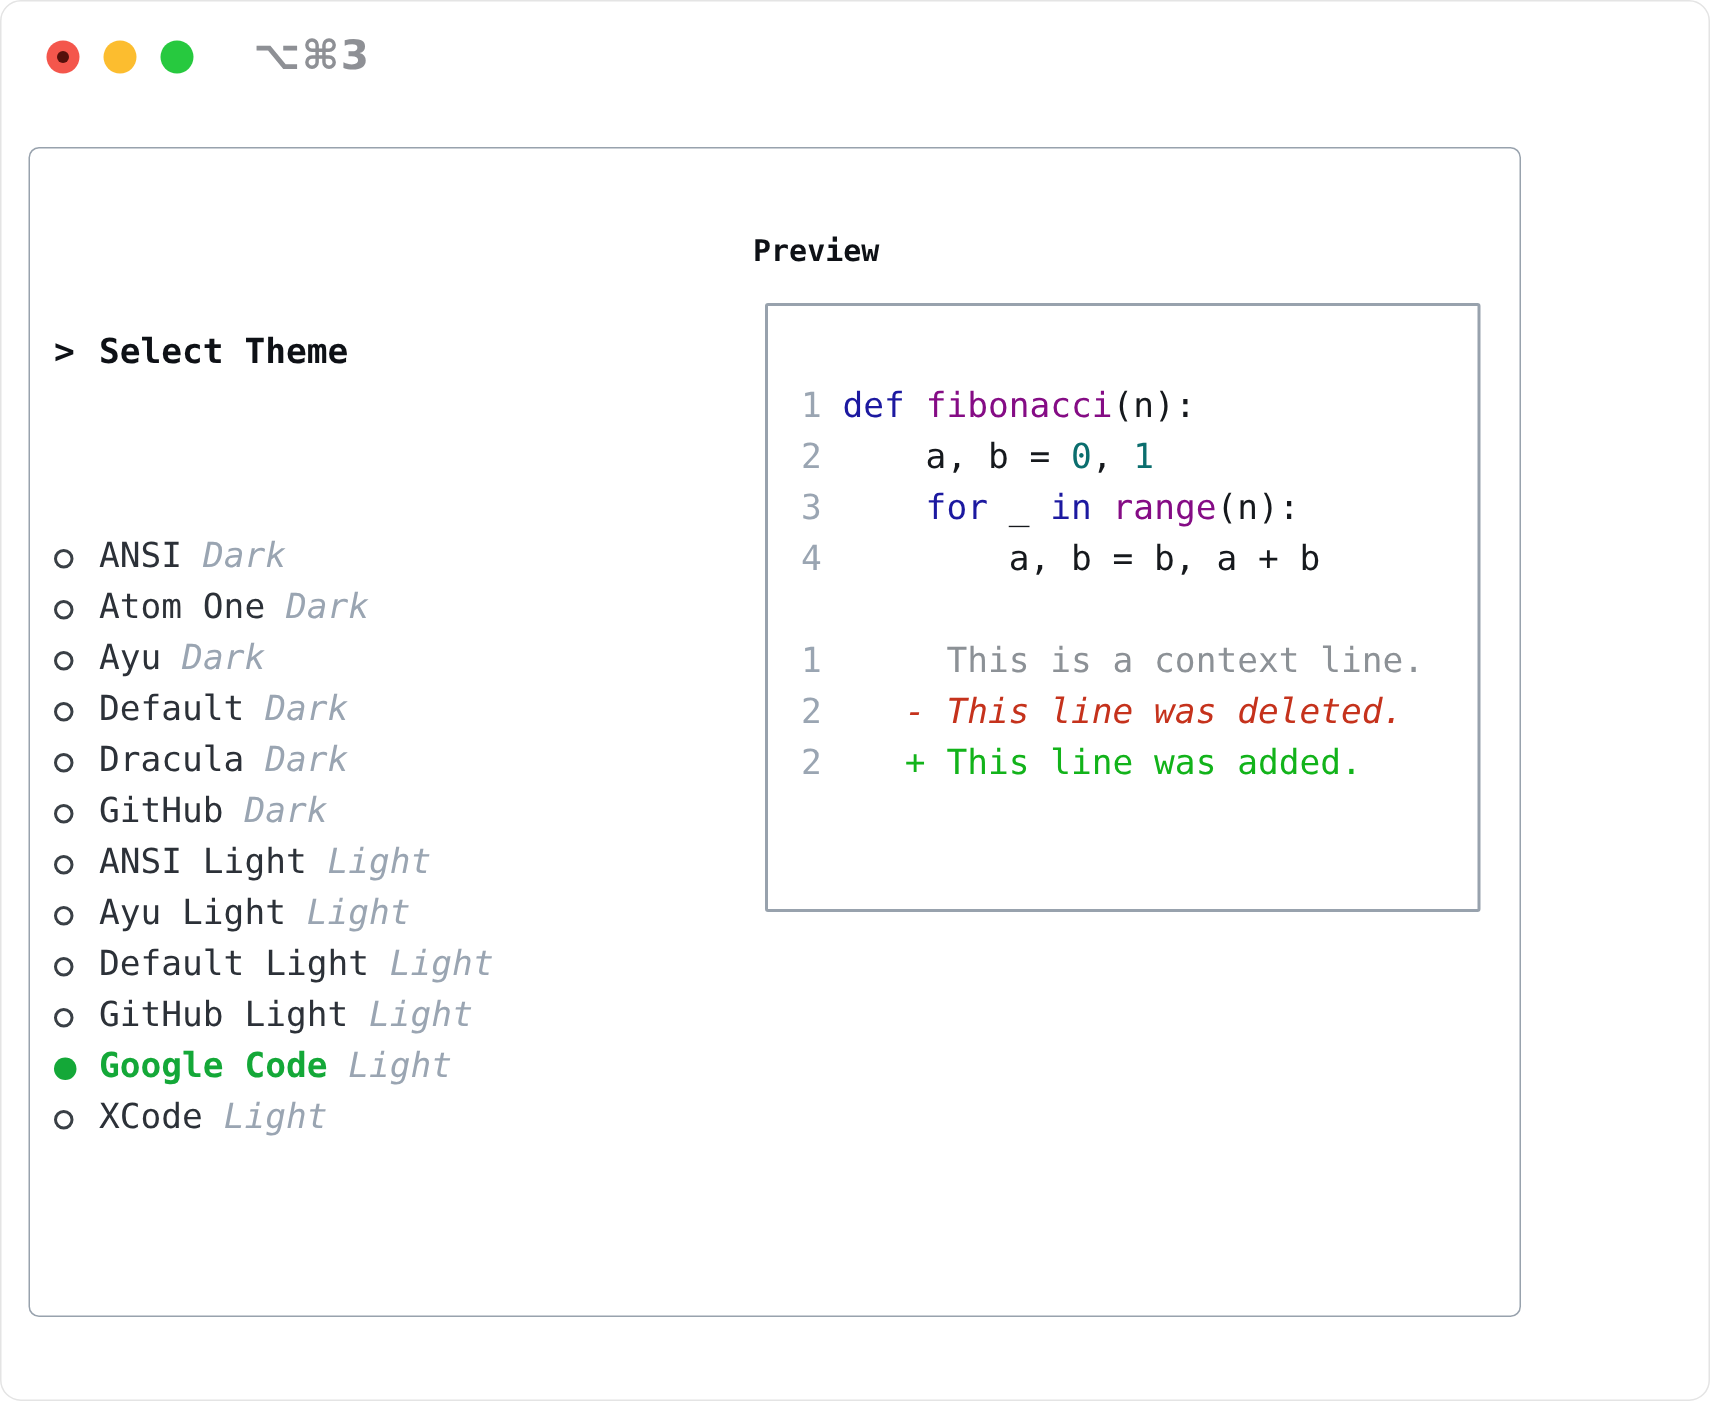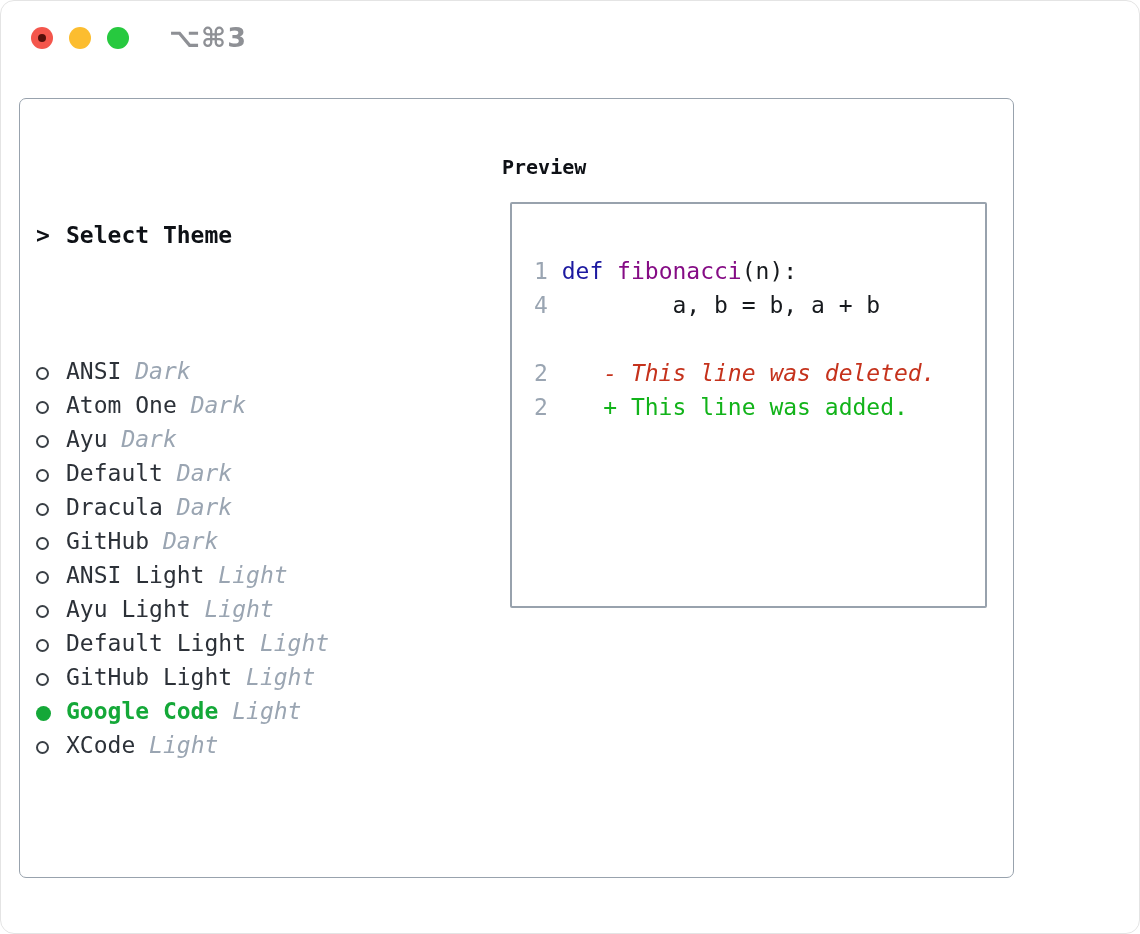--- a/index.html
+++ b/index.html
@@ -117,21 +117,24 @@
       
 
       
     </div>
 
     <div class="preview-hdr">Preview</div>
 
     <div class="preview-box">
       <div id="preview-lines">
           <div class="pline"><span class="lineno">1</span><span class="tok-kw">def</span><span class="tok-plain"> </span><span class="tok-fn">fibonacci</span><span class="tok-plain">(n):</span></div>
+          <div class="pline"><span class="lineno">2</span><span class="tok-plain">    a, b = </span><span class="tok-lit">0</span><span class="tok-plain">, </span><span class="tok-lit">1</span></div>
+          <div class="pline"><span class="lineno">3</span><span class="tok-plain">    </span><span class="tok-kw">for</span><span class="tok-plain"> _ </span><span class="tok-kw">in</span><span class="tok-plain"> </span><span class="tok-fn">range</span><span class="tok-plain">(n):</span></div>
           <div class="pline"><span class="lineno">4</span><span class="tok-plain">        a, b = b, a + b</span></div>
           <div class="pline"><span class="lineno"></span></div>
+          <div class="pline"><span class="lineno">1</span><span class="tok-ctx">     This is a context line.</span></div>
           <div class="pline"><span class="lineno">2</span><span class="tok-del">   - This line was deleted.</span></div>
           <div class="pline"><span class="lineno">2</span><span class="tok-add">   + This line was added.</span></div>
         </div>
     </div>
 
   </div>
 </div>
 
 </body></html>

